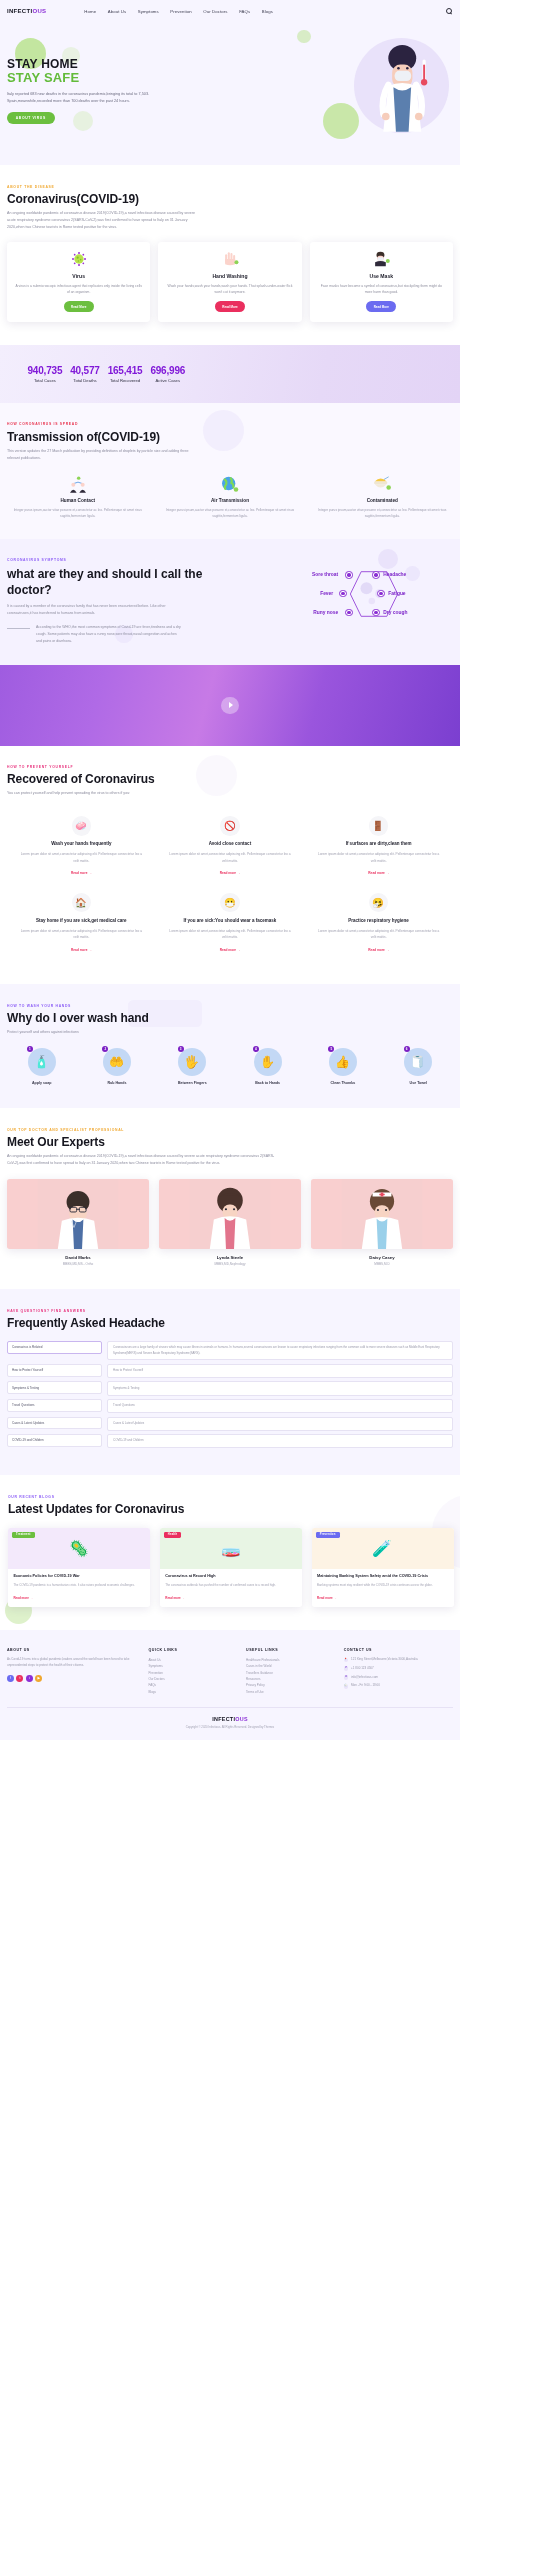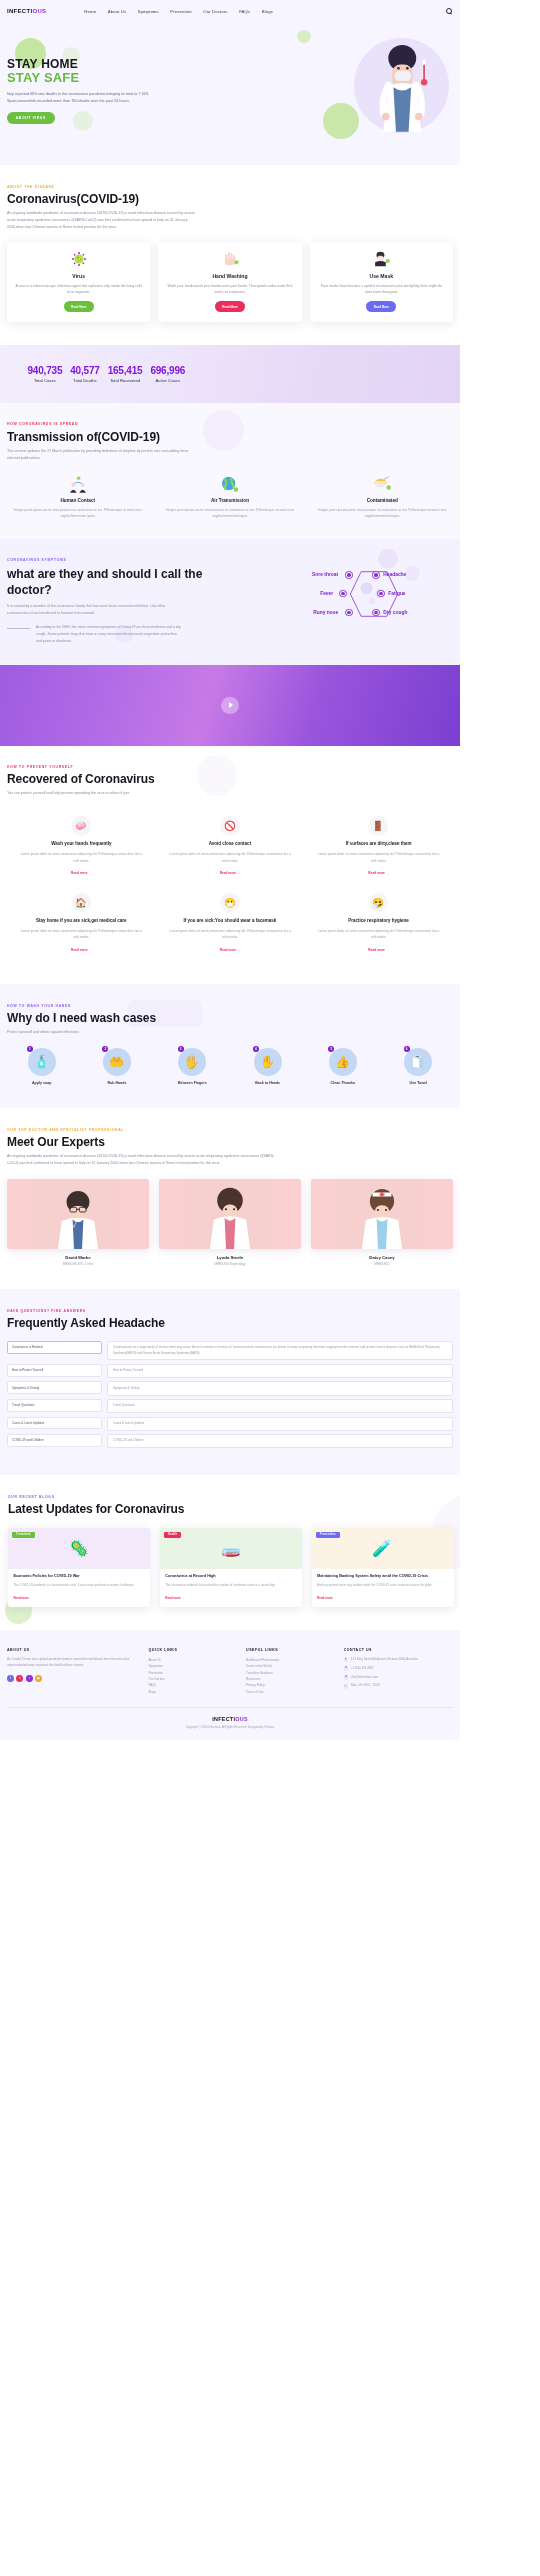--- a/index.html
+++ b/index.html
@@ -416,21 +416,21 @@
         <div class="pcell"><div class="pico">😷</div><div class="ph">If you are sick:You should wear a facemask</div><div class="pp">Lorem ipsum dolor sit amet,consectetur adipiscing elit. Pellentesque consectetur leo a velit mattis.</div><a class="rm" href="#">Read more →</a></div>
         <div class="pcell"><div class="pico">🤧</div><div class="ph">Practice respiratory hygiene</div><div class="pp">Lorem ipsum dolor sit amet,consectetur adipiscing elit. Pellentesque consectetur leo a velit mattis.</div><a class="rm" href="#">Read more →</a></div>
       </div>
     </div>
   </div>
 
   <div class="wash">
     <div class="virus vpurp" style="left:128px;top:16px;width:74px;height:27px;opacity:.12;border-radius:5.4px"></div>
     <div class="container">
       <div class="eyebrow purple">HOW TO WASH YOUR HANDS</div>
-      <div class="sec-title">Why do I need wash cases</div>
+      <div class="sec-title">Why do I over wash hand</div>
       <div class="sec-p">Protect yourself and others against infections</div>
       <div class="wsteps">
         <div class="wstep">
             <div class="wcirc">
               <span class="wnum">1</span>
               <span>🧴</span>
             </div>
             <div class="wlab">Apply soap</div>
           </div>
         <div class="wstep">

